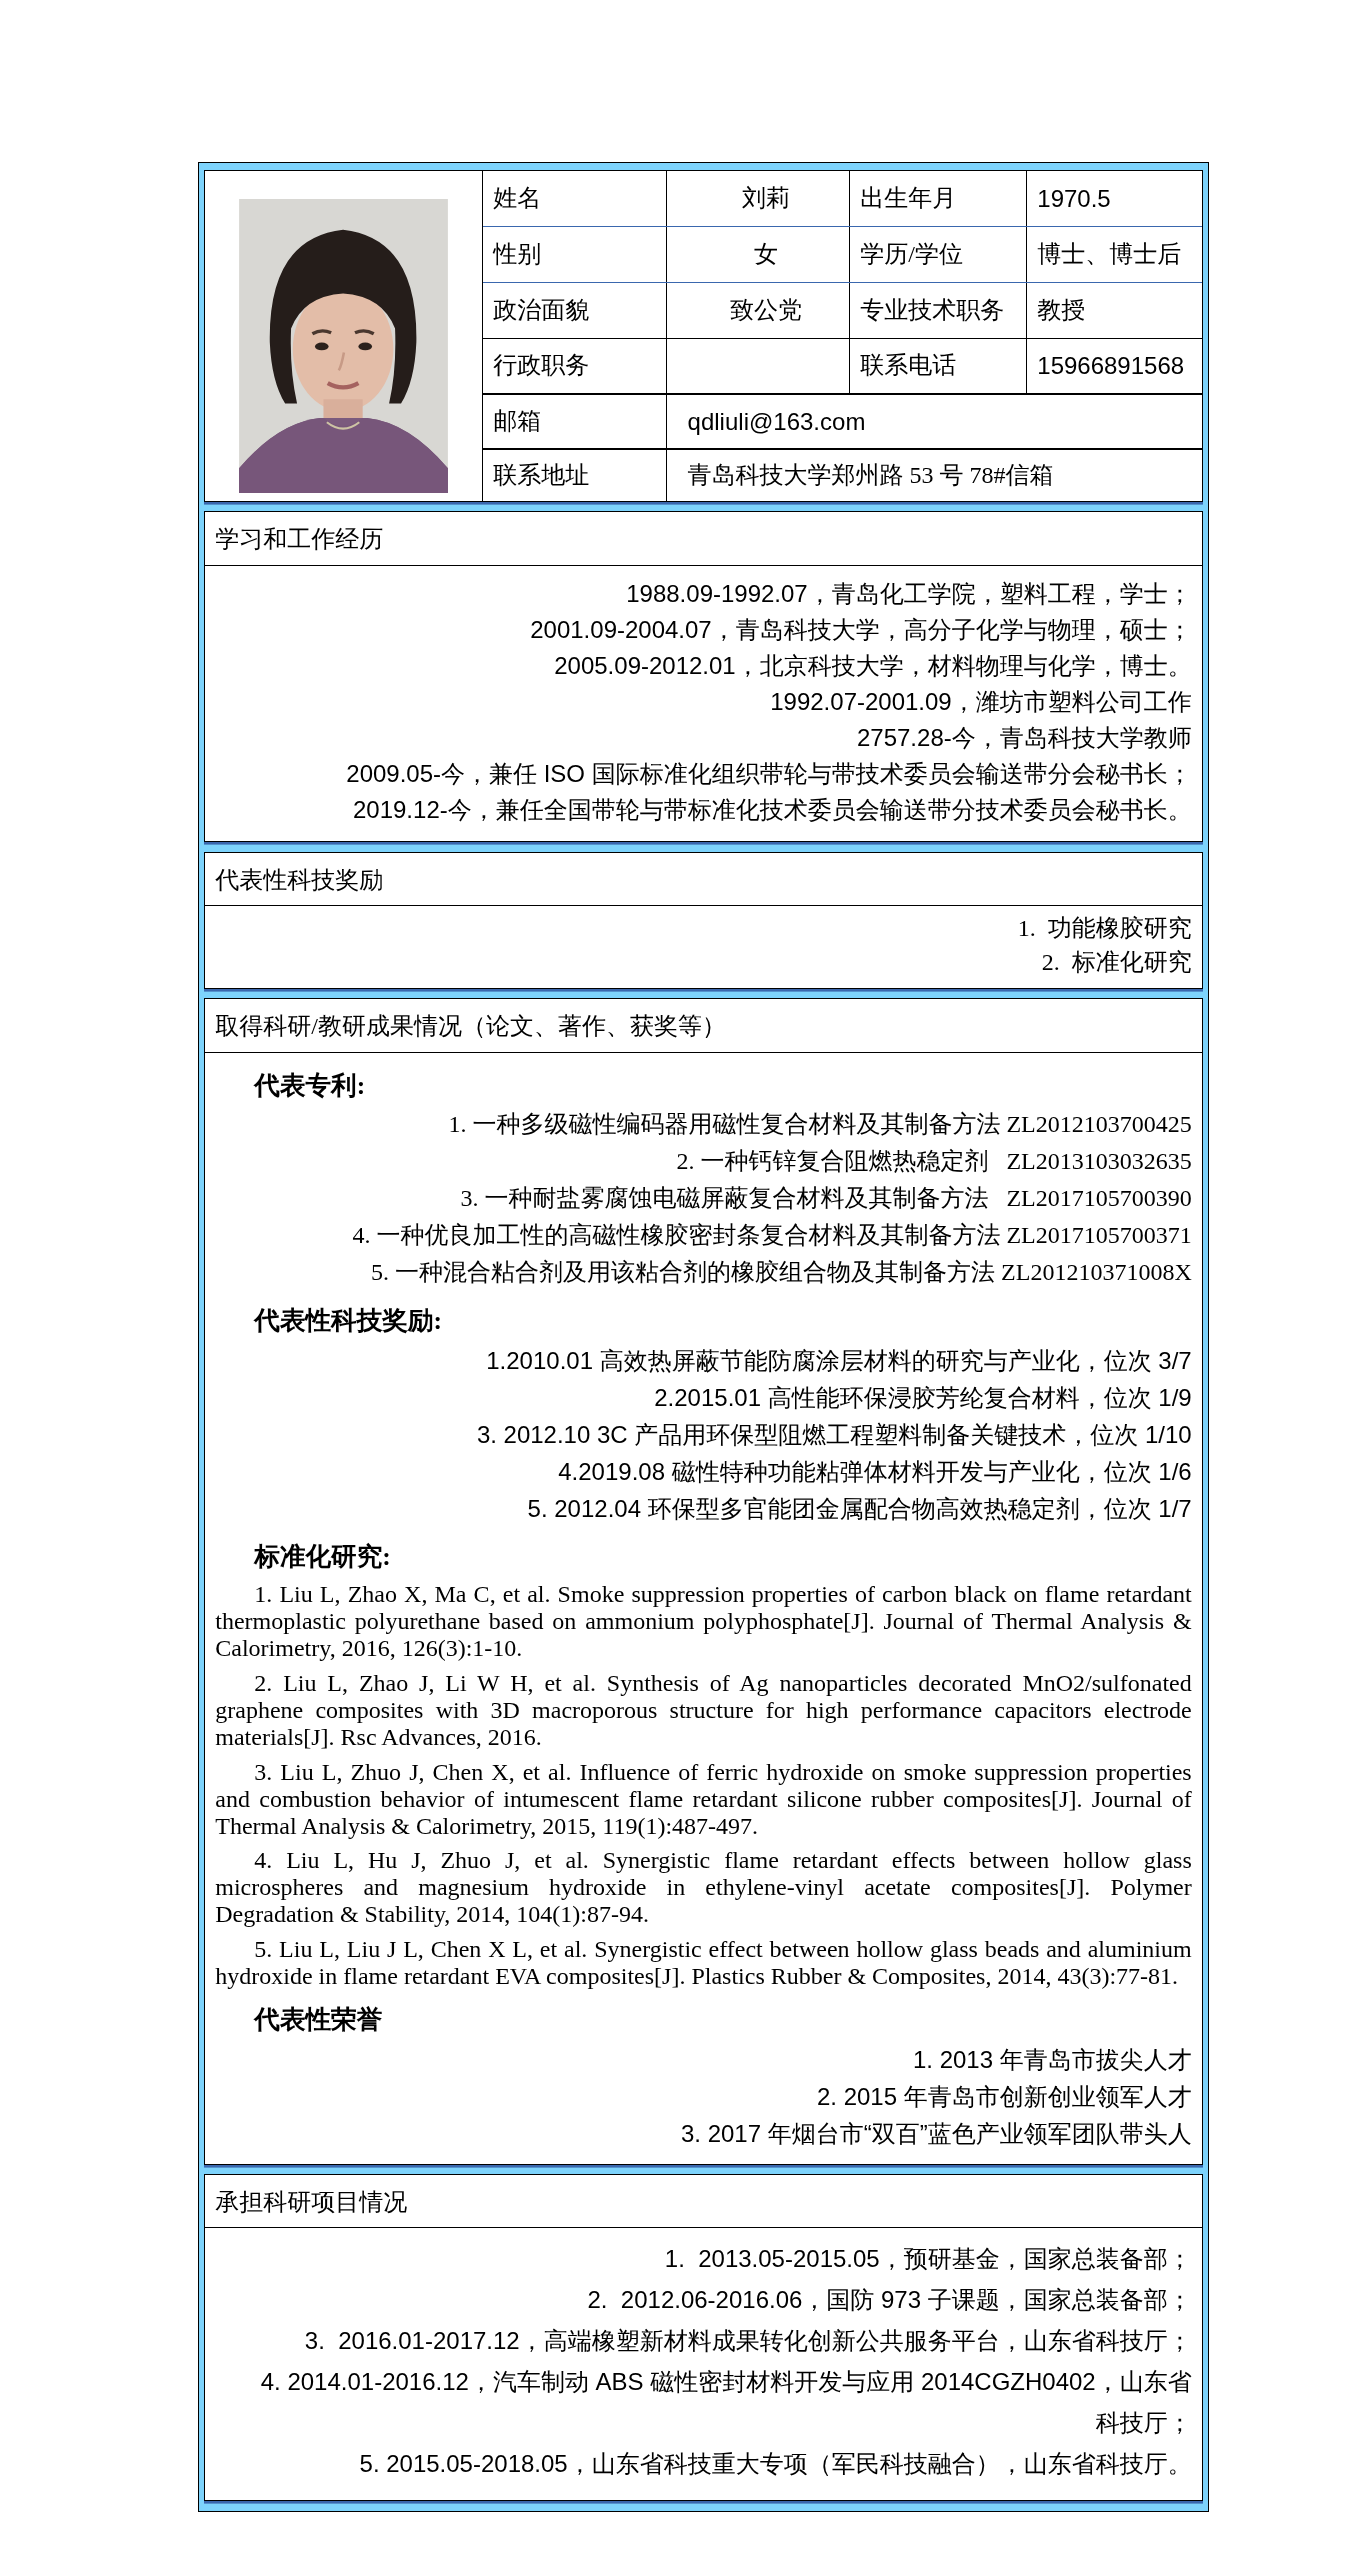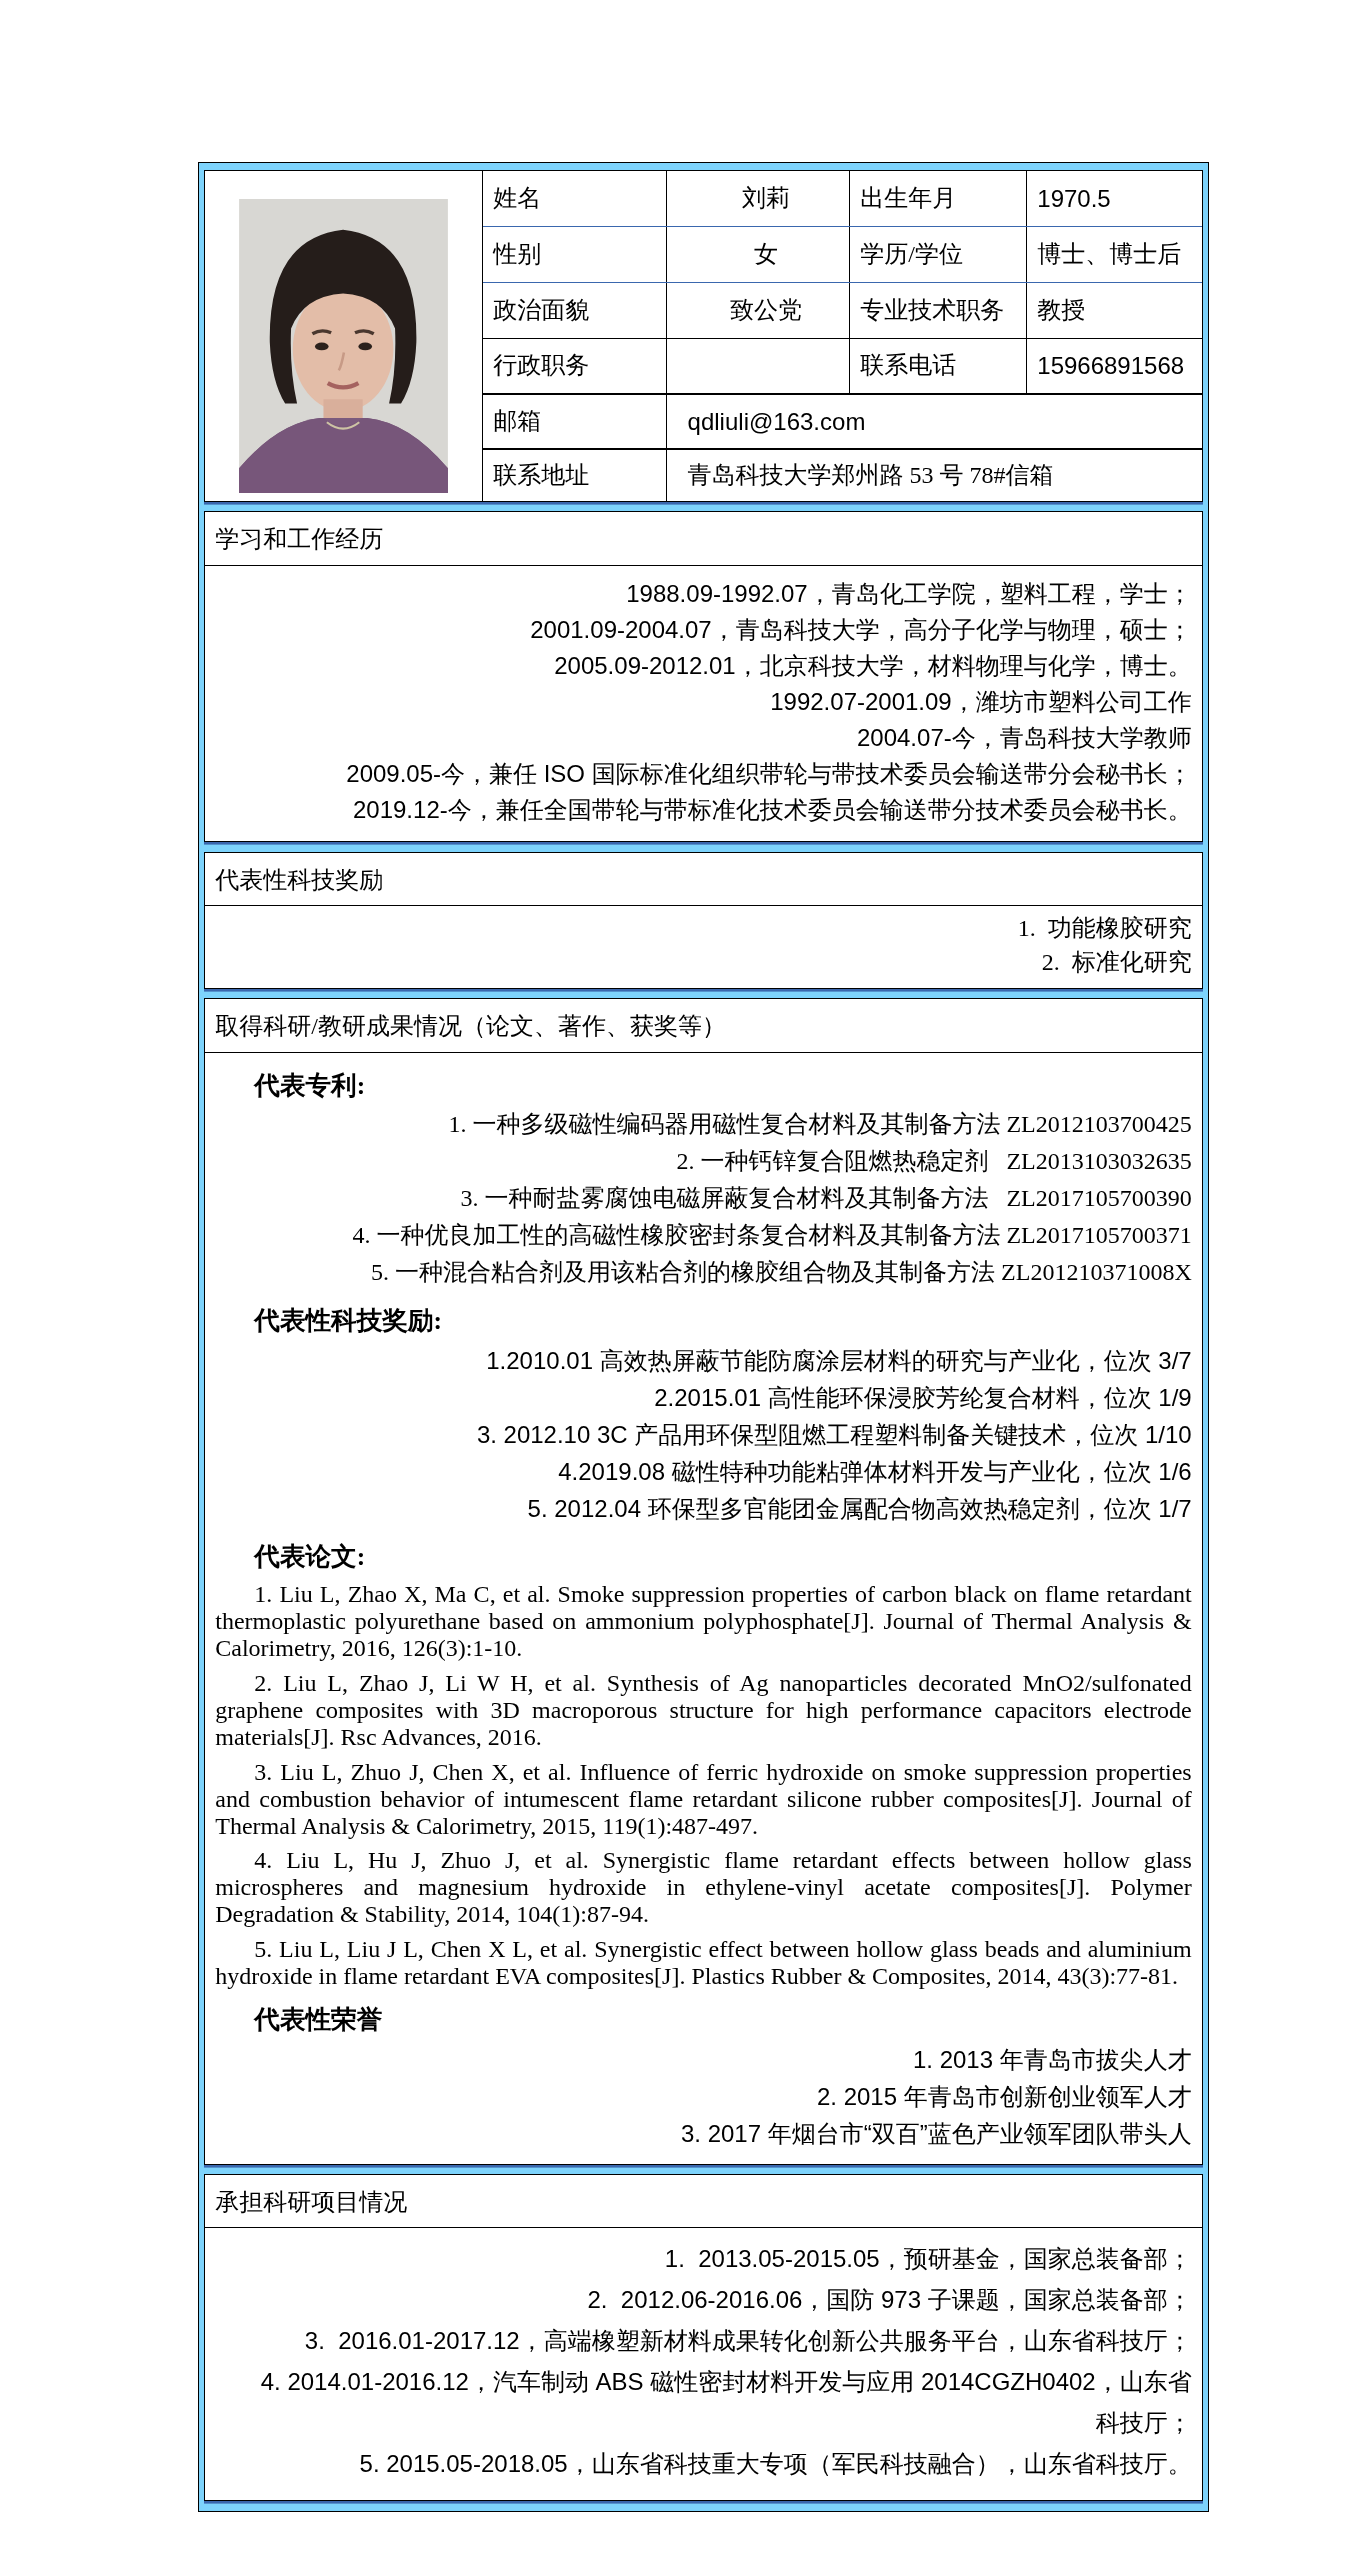--- a/index.html
+++ b/index.html
@@ -129,21 +129,21 @@
     </div>
   </div>
 
   <div class="box">
     <div class="sec-h">学习和工作经历</div>
     <div class="sec-b">
       <div class="item exp sans">1988.09-1992.07，青岛化工学院，塑料工程，学士；</div>
       <div class="item exp sans">2001.09-2004.07，青岛科技大学，高分子化学与物理，硕士；</div>
       <div class="item exp sans">2005.09-2012.01，北京科技大学，材料物理与化学，博士。</div>
       <div class="item exp sans">1992.07-2001.09，潍坊市塑料公司工作</div>
-      <div class="item exp sans">2004.07-今，青岛科技大学教师</div>
+      <div class="item exp sans">2757.28-今，青岛科技大学教师</div>
       <div class="item exp sans">2009.05-今，兼任 ISO 国际标准化组织带轮与带技术委员会输送带分会秘书长；</div>
       <div class="item exp sans">2019.12-今，兼任全国带轮与带标准化技术委员会输送带分技术委员会秘书长。</div>
     </div>
   </div>
 
   <div class="box">
     <div class="sec-h">代表性科技奖励</div>
     <div class="area-b">
       <div class="item area">1.  功能橡胶研究</div>
       <div class="item area">2.  标准化研究</div>
@@ -161,21 +161,21 @@
       <div class="item pat">4. 一种优良加工性的高磁性橡胶密封条复合材料及其制备方法 ZL2017105700371</div>
       <div class="item pat">5. 一种混合粘合剂及用该粘合剂的橡胶组合物及其制备方法 ZL201210371008X</div>
 
       <div class="sub-h">代表性科技奖励:</div>
       <div class="item awd sans">1.2010.01 高效热屏蔽节能防腐涂层材料的研究与产业化，位次 3/7</div>
       <div class="item awd sans">2.2015.01 高性能环保浸胶芳纶复合材料，位次 1/9</div>
       <div class="item awd sans">3. 2012.10 3C 产品用环保型阻燃工程塑料制备关键技术，位次 1/10</div>
       <div class="item awd sans">4.2019.08 磁性特种功能粘弹体材料开发与产业化，位次 1/6</div>
       <div class="item awd sans">5. 2012.04 环保型多官能团金属配合物高效热稳定剂，位次 1/7</div>
 
-      <div class="sub-h">代表论文:</div>
+      <div class="sub-h">标准化研究:</div>
       <p class="paper">1. Liu L, Zhao X, Ma C, et al. Smoke suppression properties of carbon black on flame retardant thermoplastic polyurethane based on ammonium polyphosphate[J]. Journal of Thermal Analysis &amp; Calorimetry, 2016, 126(3):1-10.</p>
       <p class="paper">2. Liu L, Zhao J, Li W H, et al. Synthesis of Ag nanoparticles decorated MnO2/sulfonated graphene composites with 3D macroporous structure for high performance capacitors electrode materials[J]. Rsc Advances, 2016.</p>
       <p class="paper">3. Liu L, Zhuo J, Chen X, et al. Influence of ferric hydroxide on smoke suppression properties and combustion behavior of intumescent flame retardant silicone rubber composites[J]. Journal of Thermal Analysis &amp; Calorimetry, 2015, 119(1):487-497.</p>
       <p class="paper">4. Liu L, Hu J, Zhuo J, et al. Synergistic flame retardant effects between hollow glass microspheres and magnesium hydroxide in ethylene-vinyl acetate composites[J]. Polymer Degradation &amp; Stability, 2014, 104(1):87-94.</p>
       <p class="paper">5. Liu L, Liu J L, Chen X L, et al. Synergistic effect between hollow glass beads and aluminium hydroxide in flame retardant EVA composites[J]. Plastics Rubber &amp; Composites, 2014, 43(3):77-81.</p>
 
       <div class="sub-h">代表性荣誉</div>
       <div class="item hon sans">1. 2013 年青岛市拔尖人才</div>
       <div class="item hon sans">2. 2015 年青岛市创新创业领军人才</div>
       <div class="item hon sans">3. 2017 年烟台市“双百”蓝色产业领军团队带头人</div>

